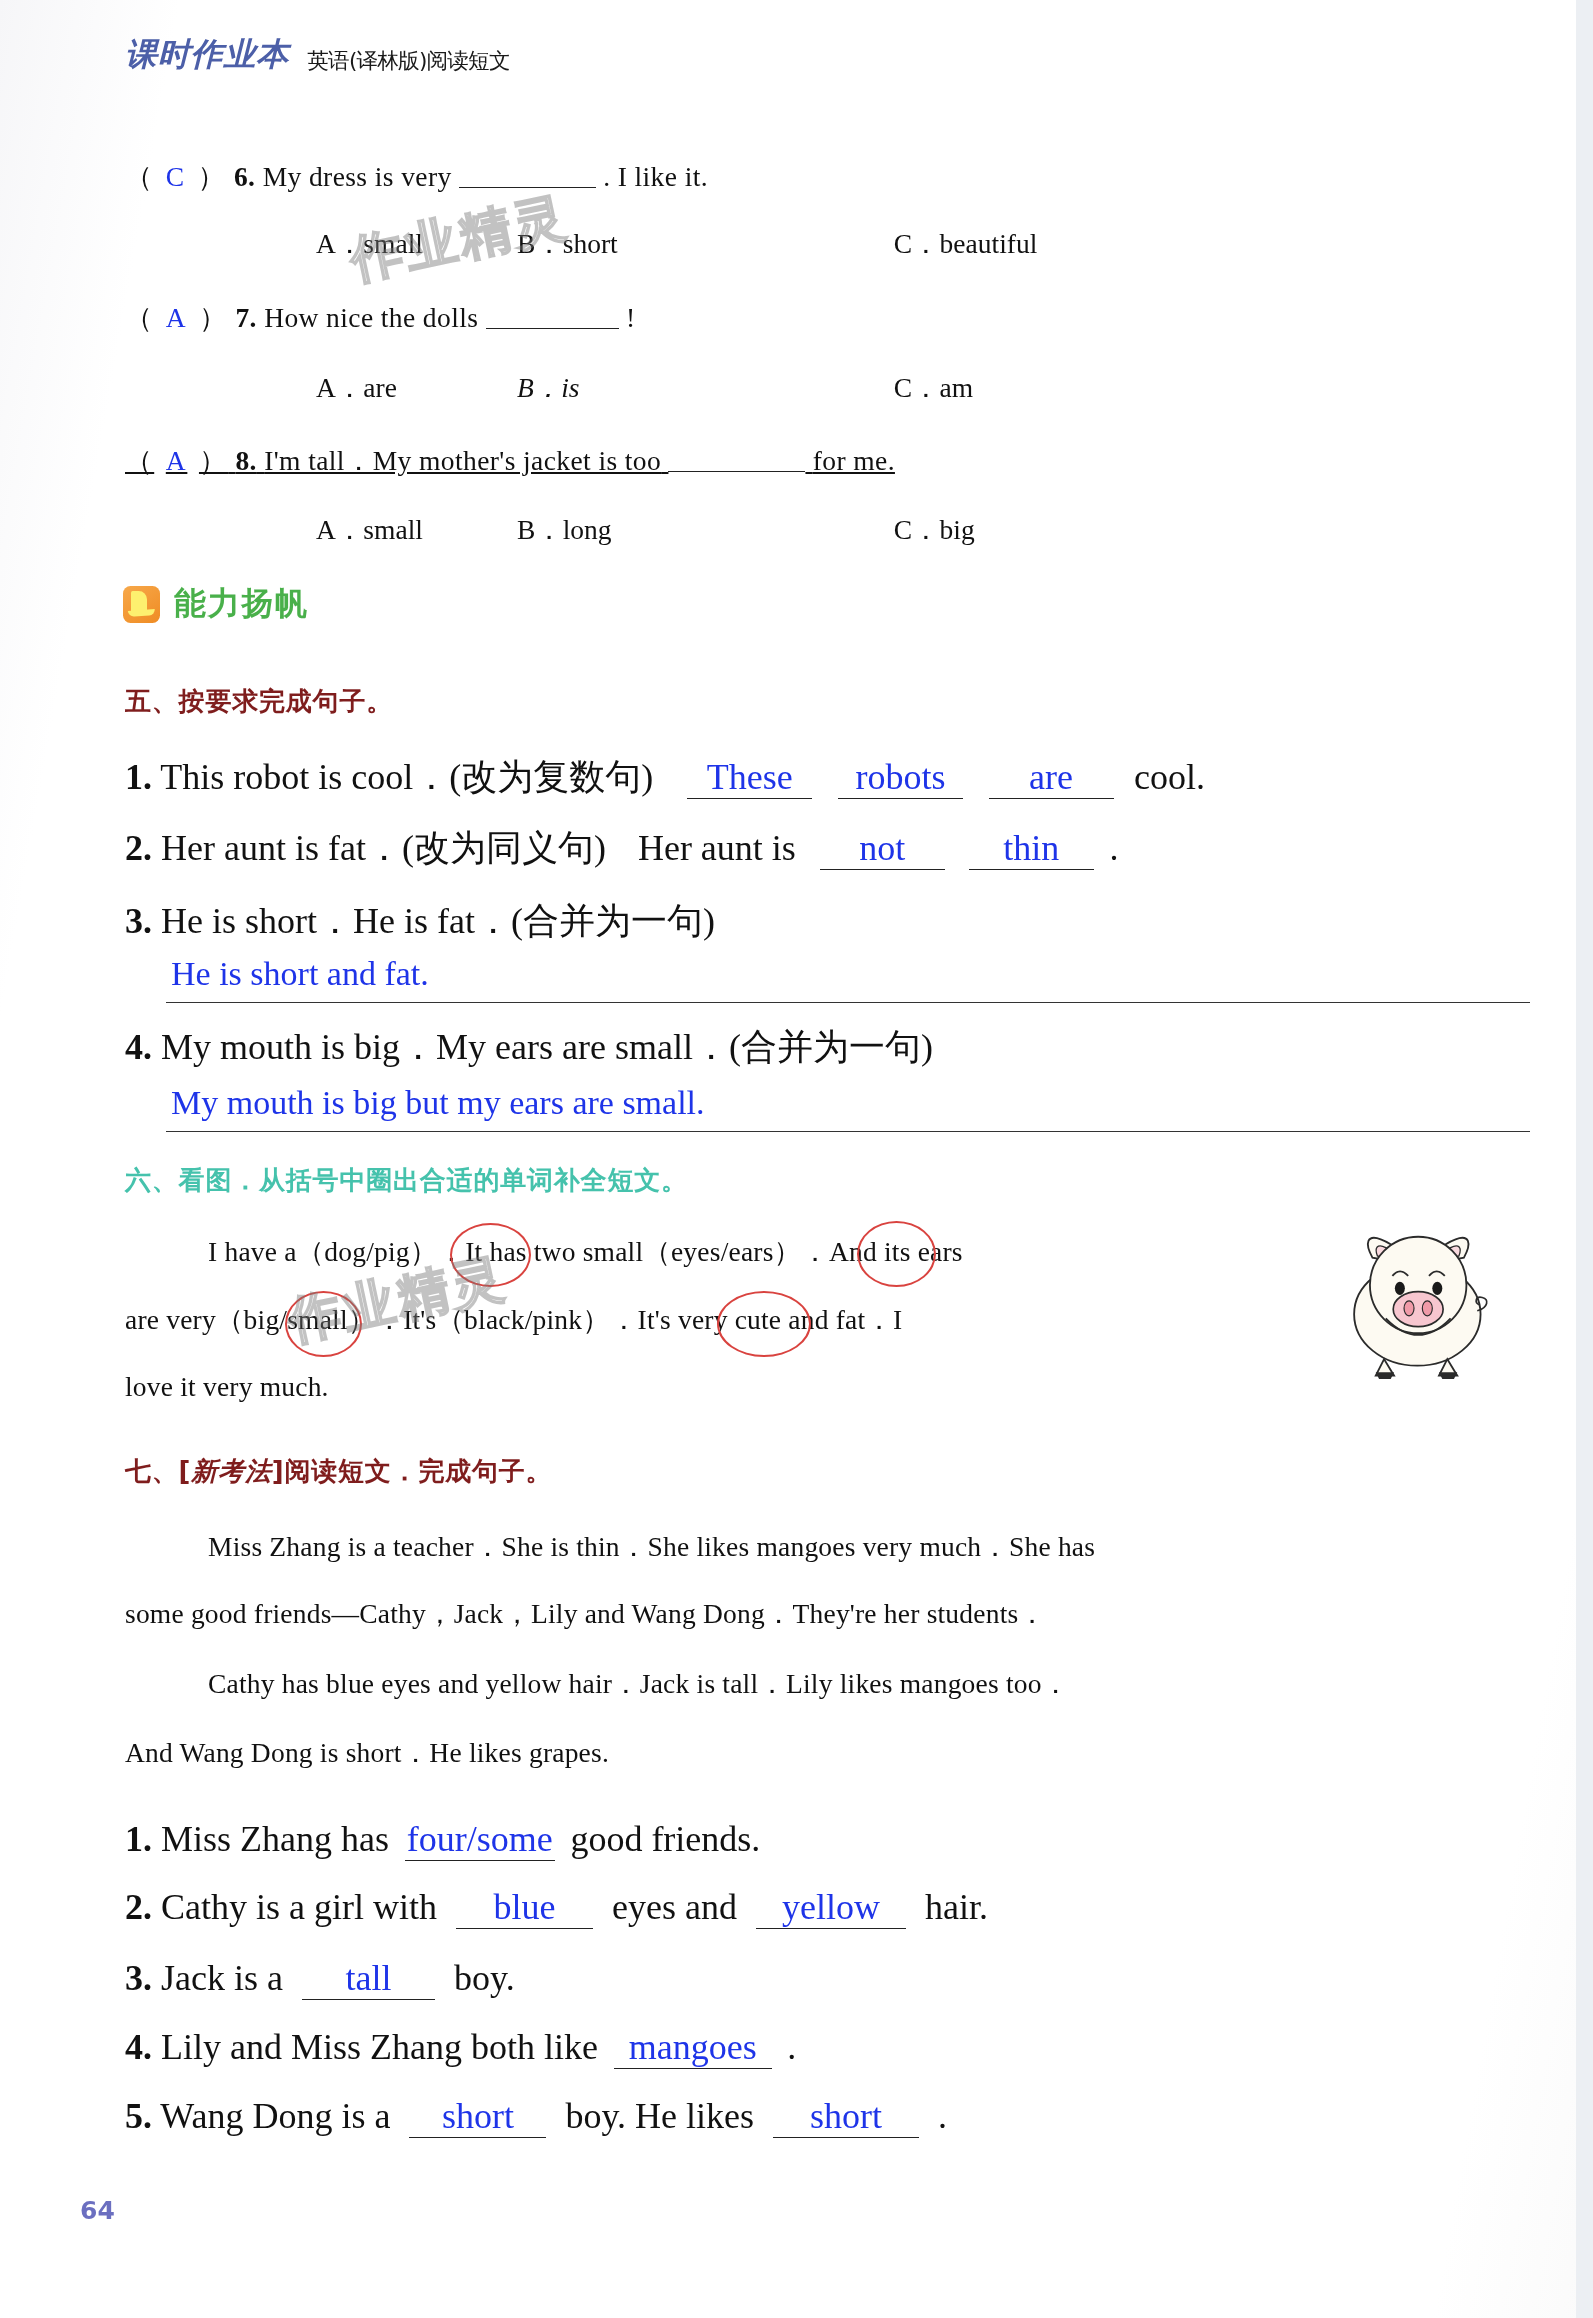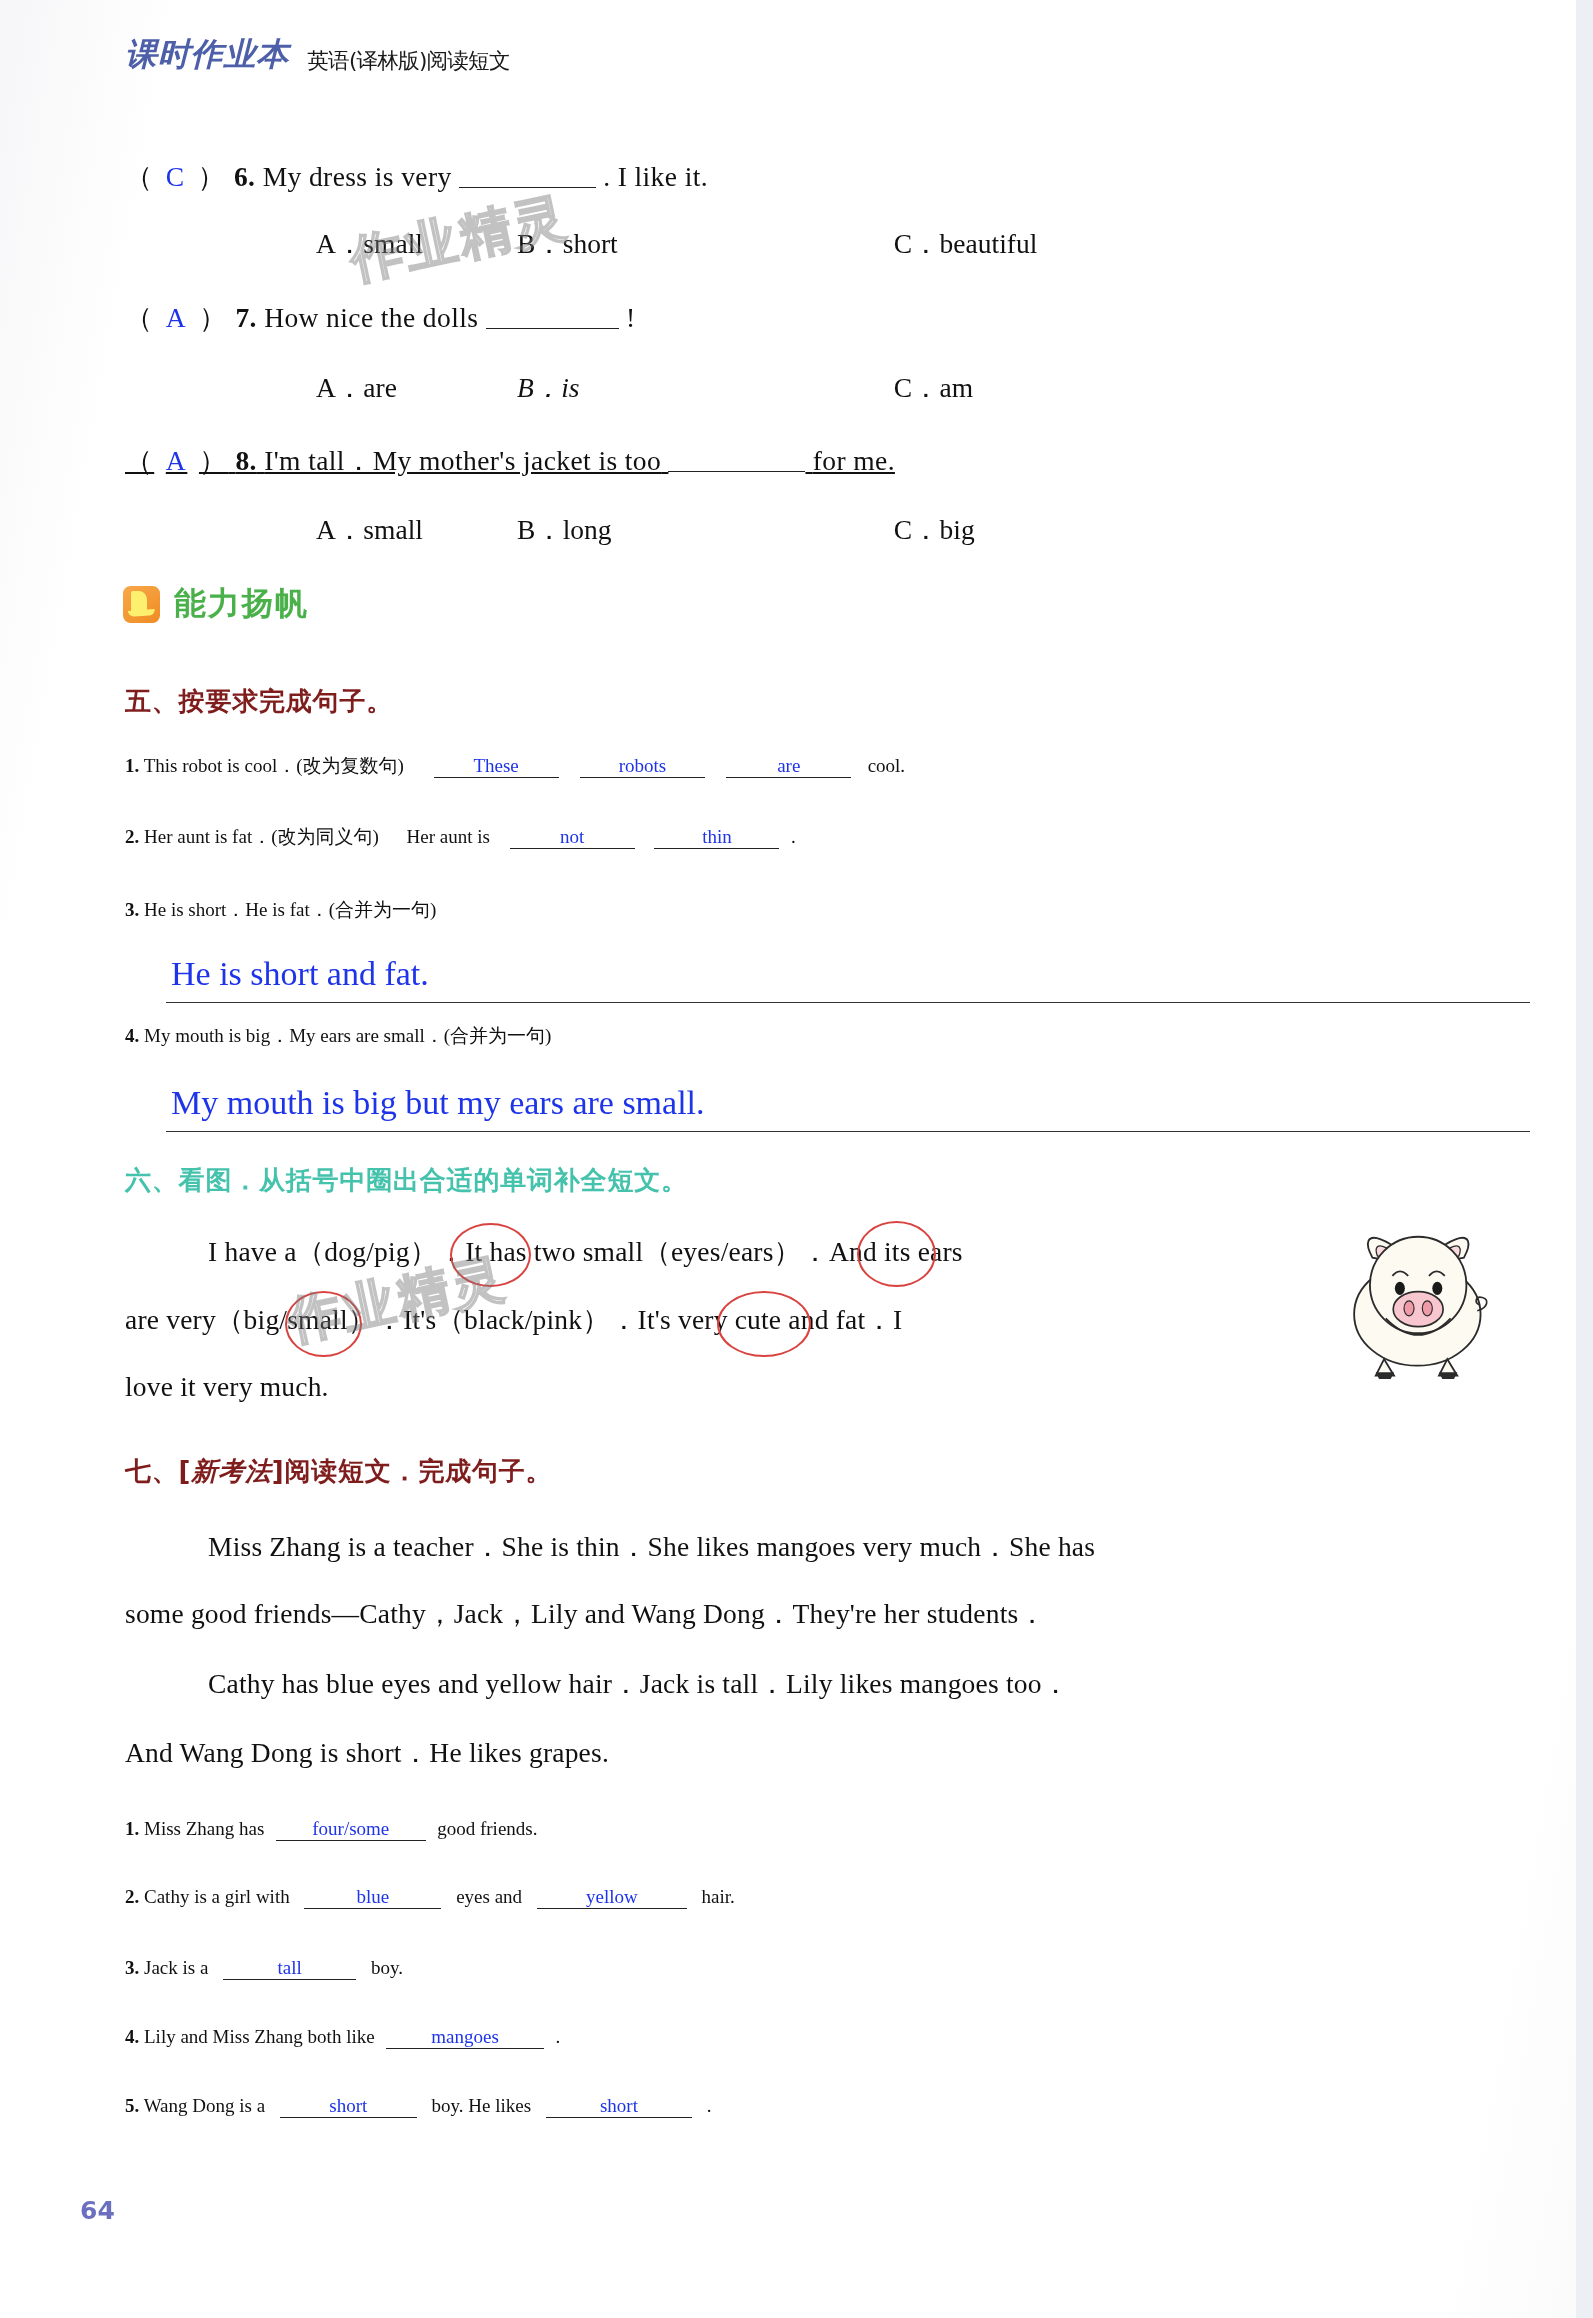--- a/index.html
+++ b/index.html
@@ -86,21 +86,21 @@
     font-size:26px;letter-spacing:0.8px;white-space:nowrap;
   }
   .sec-orange{color:#7f1d1d;}
   .sec-teal{color:#45c2ac;}
   .tag-new{
     font-style:italic;font-weight:bold;
   }
 
   
   .q-line{
-    position:absolute;left:125px;font-size:19px;color:#111;white-space:nowrap;
+    position:absolute;left:125px;font-size:36px;color:#111;white-space:nowrap;
   }
   .q-line .num{font-weight:bold;}
   .ans-slot{
     display:inline-block;position:relative;text-align:center;
     border-bottom:1.7px solid #222;color:#1e34e8;
   }
   .full-line-ans{
     position:absolute;left:171px;font-size:34px;color:#1e34e8;white-space:nowrap;
   }
   .hr-rule{

